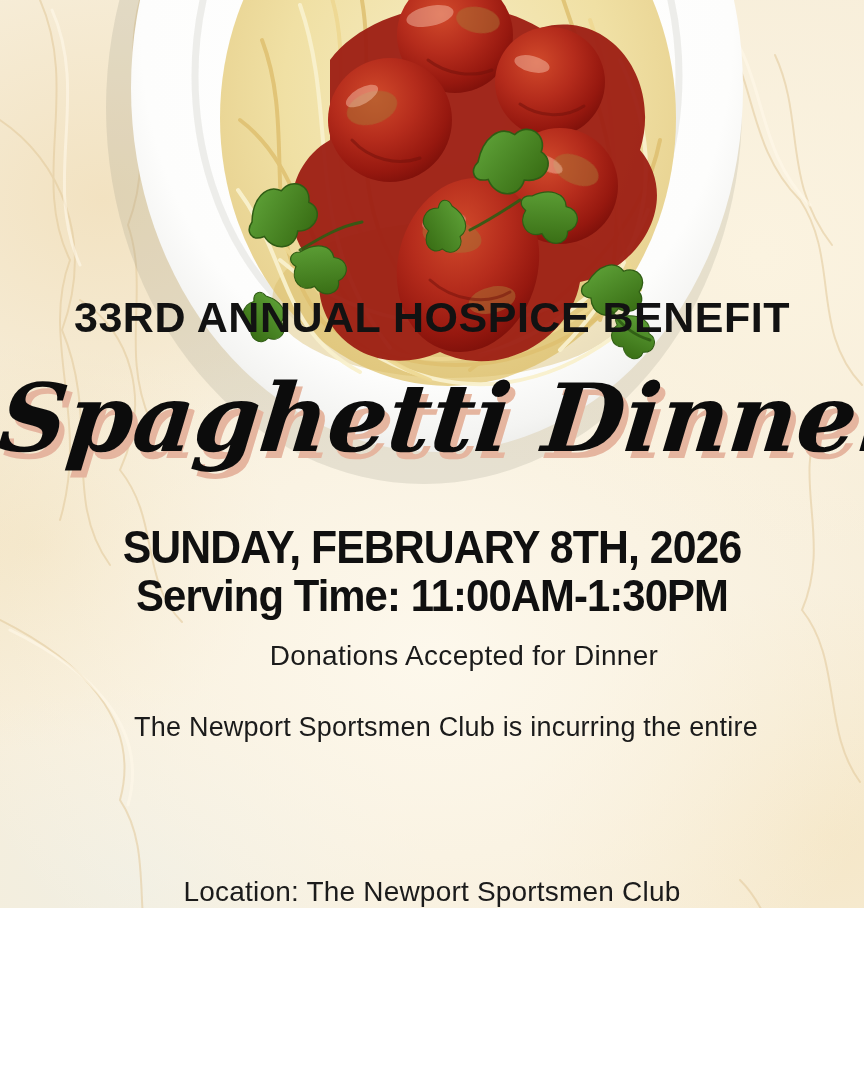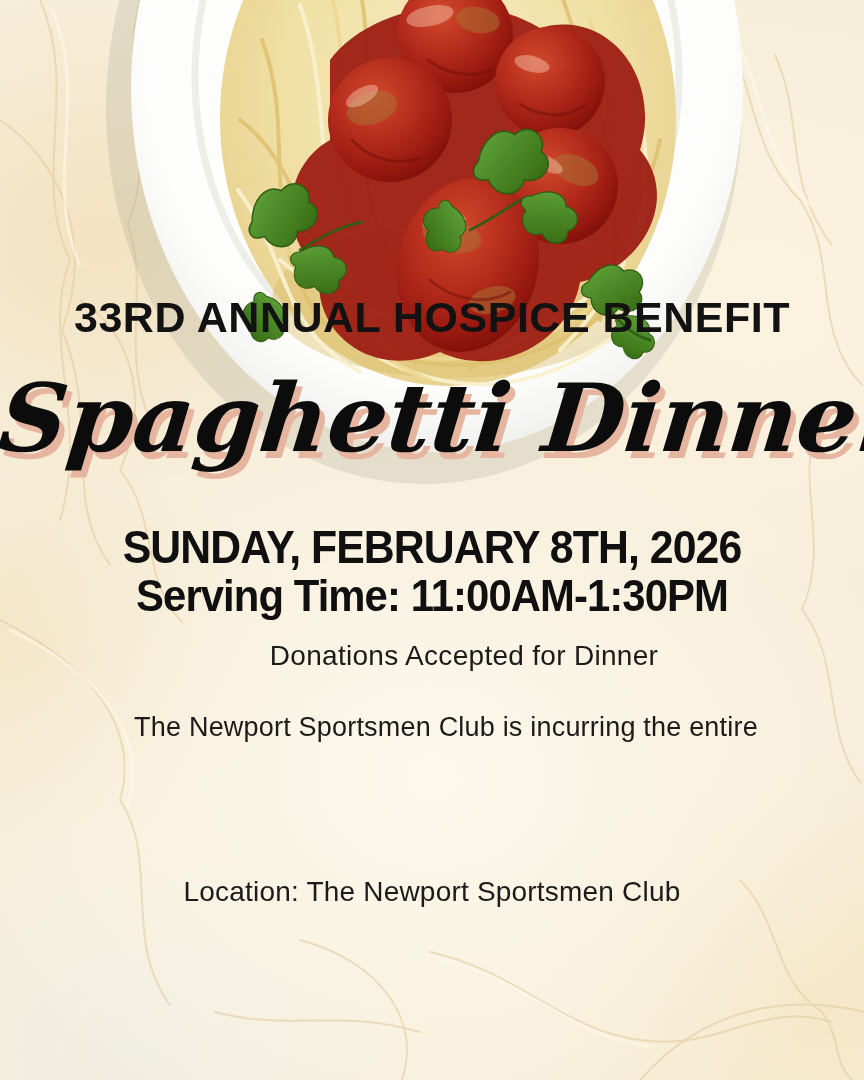--- a/index.html
+++ b/index.html
@@ -1,21 +1,21 @@
 <!DOCTYPE html>
 <html><head>
 <meta charset="utf-8">
 <style>
   html,body{margin:0;padding:0;}
   body{
     width:864px;height:1080px;overflow:hidden;
     font-family:"Liberation Sans",sans-serif;
   }
   .flyer{
-    position:relative;width:864px;height:1080px;overflow:hidden;
+    position:relative;width:864px;height:908px;overflow:hidden;
     background-color:#f7eeda;
     background-image:
       radial-gradient(520px 420px at 12% 22%, #f2e2c1 0%, rgba(242,226,193,0) 60%),
       radial-gradient(620px 520px at 88% 28%, #fbf3e0 0%, rgba(251,243,224,0) 60%),
       radial-gradient(760px 620px at 50% 72%, #fdf8ec 0%, rgba(253,248,236,0) 65%),
       radial-gradient(420px 280px at 16% 97%, #f0eee2 0%, rgba(240,238,226,0) 70%),
       radial-gradient(520px 420px at 96% 92%, #f5e7c8 0%, rgba(245,231,200,0) 60%),
       radial-gradient(420px 340px at 4% 60%, #f3e5c6 0%, rgba(243,229,198,0) 60%);
   }
   svg{display:block;}

